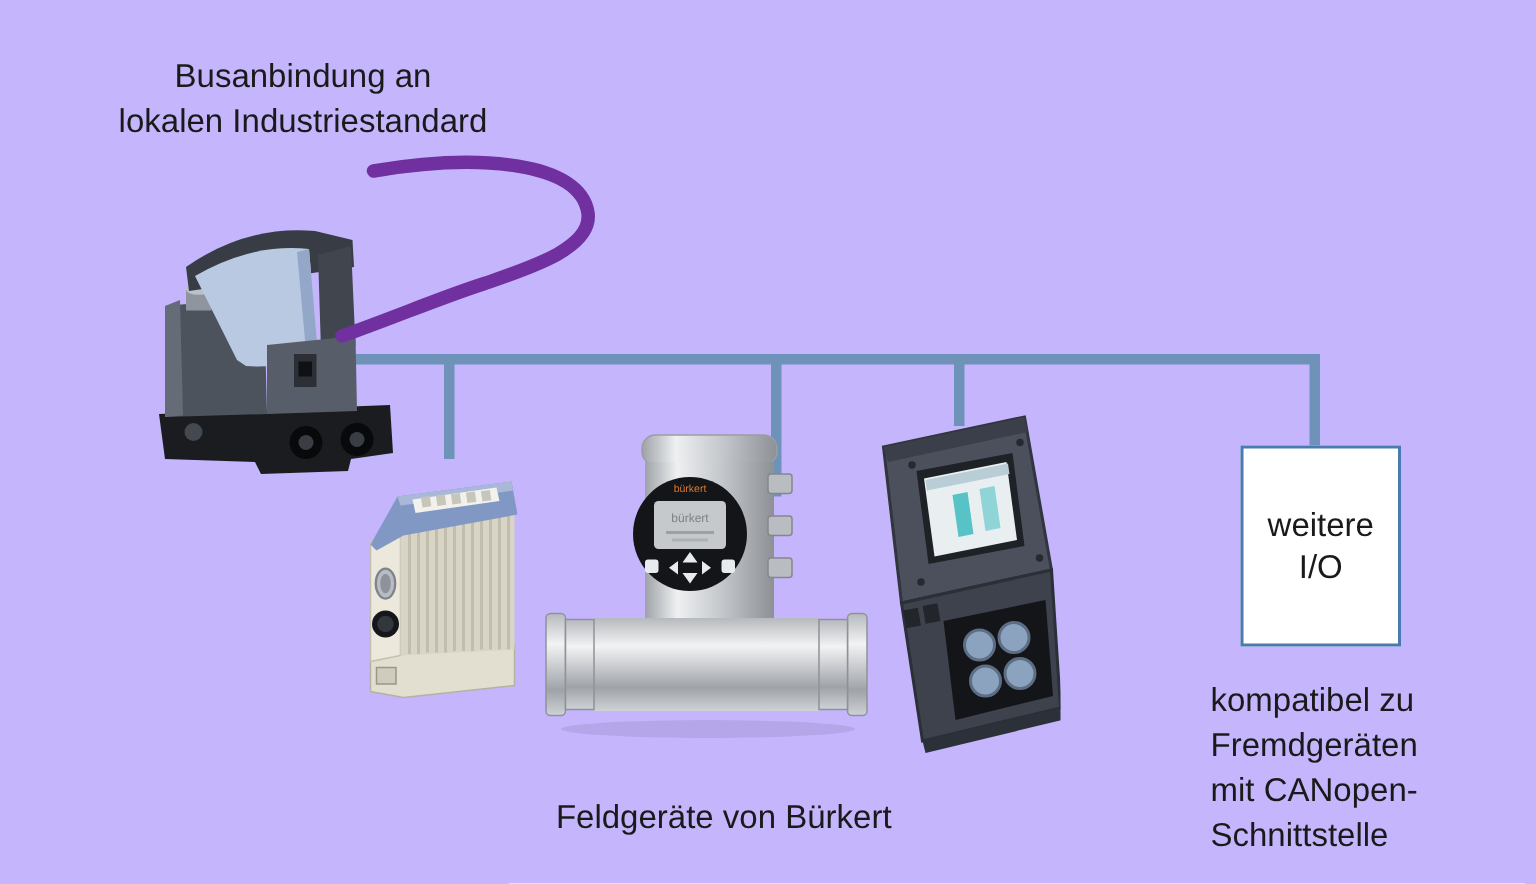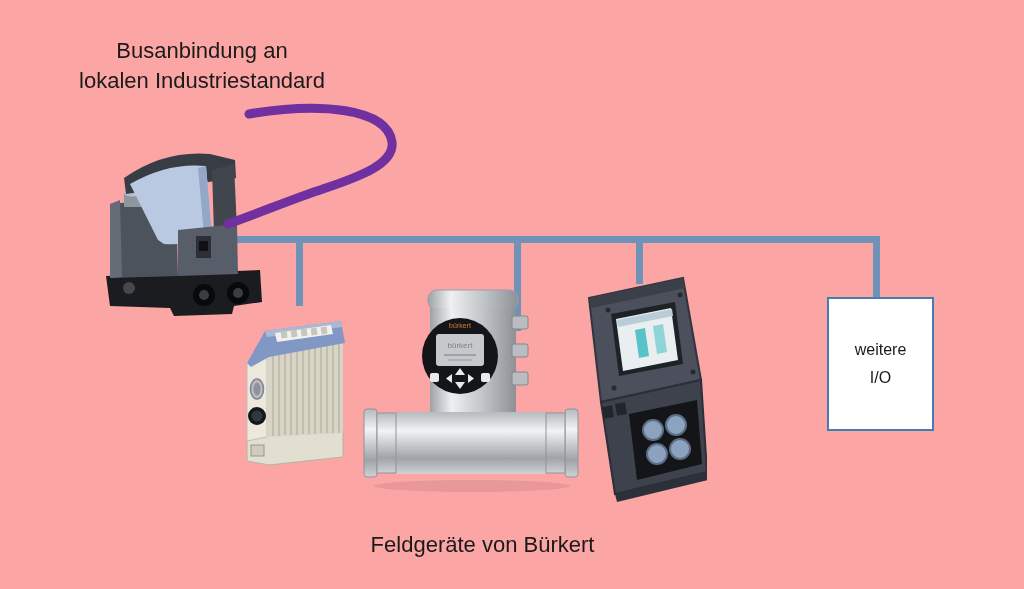--- a/index.html
+++ b/index.html
@@ -1,43 +1,47 @@
 <!DOCTYPE html>
 <html><head>
 <meta charset="utf-8">
 <style>
   html,body{margin:0;padding:0;background:#ffffff;}
   .stage{
-    position:relative;width:1024px;height:589px;background:#fca5a5;overflow:hidden;
+    position:relative;width:1024px;height:589px;background:#c4b5fd;overflow:hidden;
     font-family:"Liberation Sans", sans-serif;color:#1a1a1a;
   }
   .lbl{position:absolute;white-space:pre-line;font-size:22px;line-height:30px;}
   .lbl.center{text-align:center;}
   .busline{position:absolute;background:#6f93b8;}
   .iobox{
     position:absolute;left:827px;top:297px;width:103px;height:130px;
     border:2.5px solid #4a7ab2;background:#ffffff;
     display:flex;align-items:center;justify-content:center;
   }
-  .iobox span{font-size:16px;line-height:28px;text-align:center;white-space:pre-line;}
+  .iobox span{font-size:22px;line-height:28px;text-align:center;white-space:pre-line;}
   .dev{position:absolute;}
   svg{display:block;}
 </style>
 </head>
 <body>
 
 <div class="stage">
 
   <div class="lbl center" style="left:52px;top:36px;width:300px;">Busanbindung an
 lokalen Industriestandard</div>
 
 
 
   <div class="lbl center" style="left:330px;top:530px;width:305px;">Feldgeräte von Bürkert</div>
 
+  <div class="lbl" style="left:807px;top:452px;width:210px;">kompatibel zu
+Fremdgeräten
+mit CANopen-
+Schnittstelle</div>
 
   <div class="busline" style="left:208px;top:236px;width:672px;height:7px;"></div>
   <div class="busline" style="left:296px;top:241px;width:7px;height:65px;"></div>
   <div class="busline" style="left:514px;top:241px;width:7px;height:90px;"></div>
   <div class="busline" style="left:636px;top:241px;width:7px;height:43px;"></div>
   <div class="busline" style="left:873px;top:241px;width:7px;height:57px;"></div>
 
   <div class="iobox">
     <span>weitere
 I/O</span>

